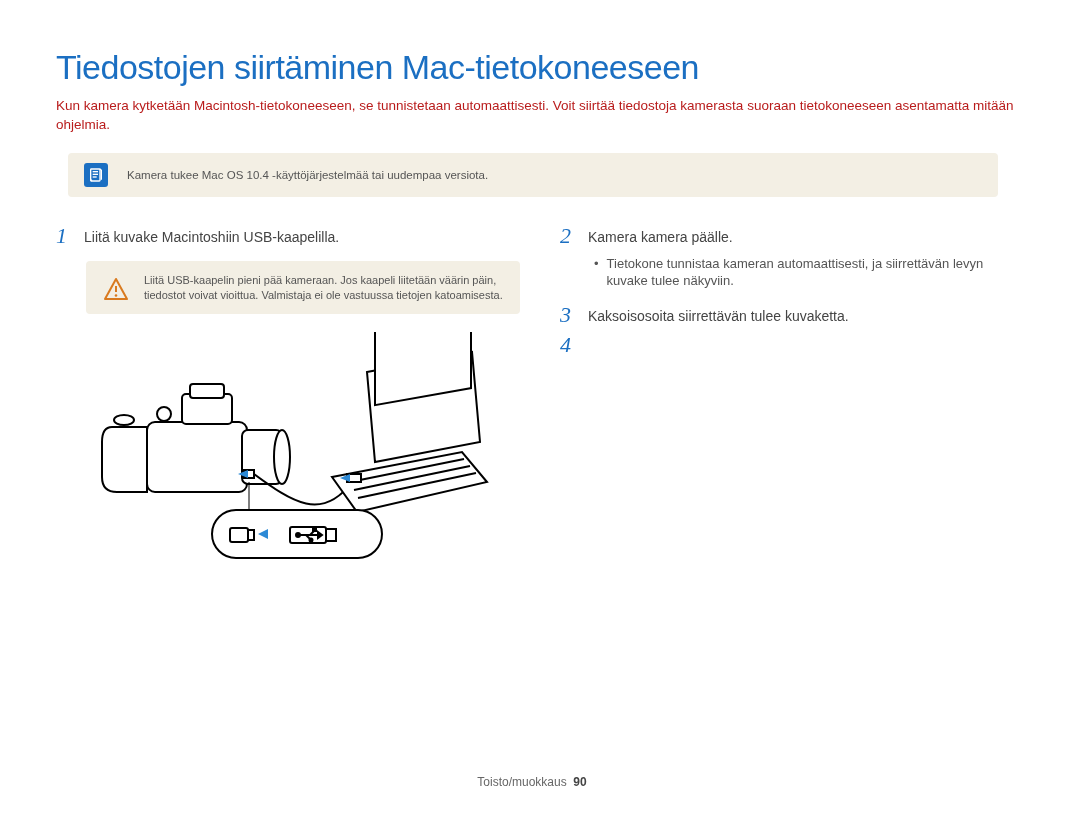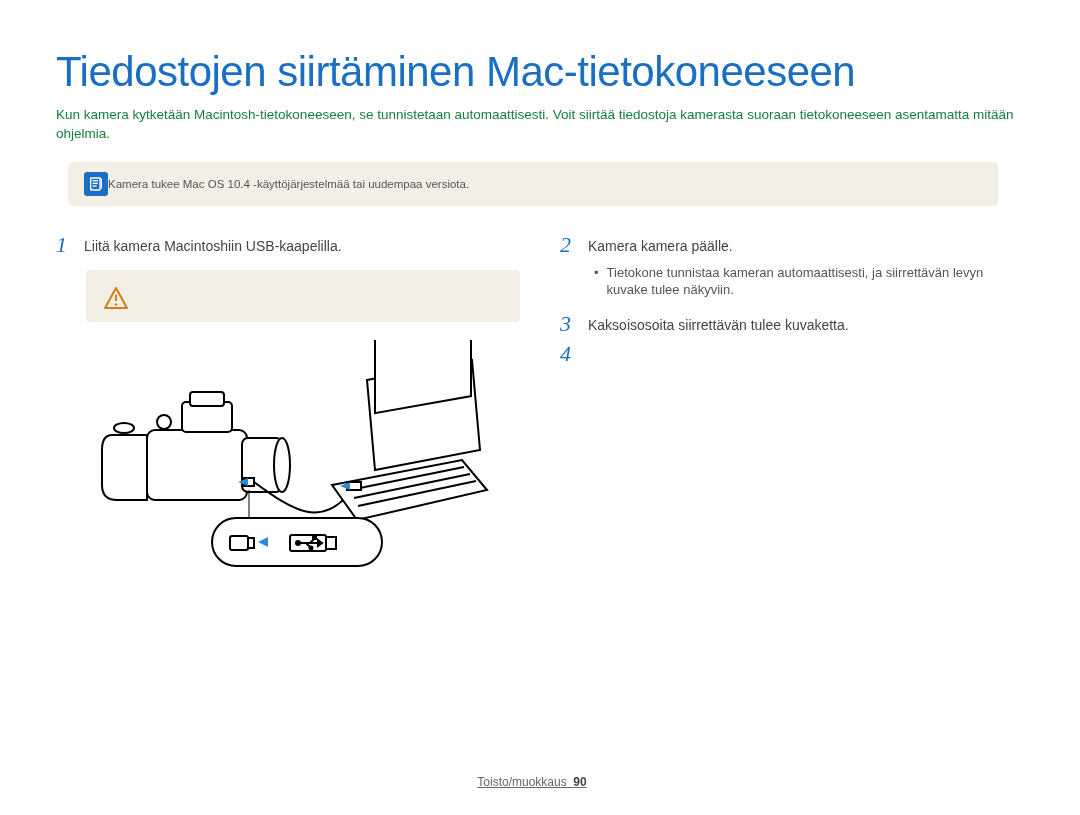--- a/index.html
+++ b/index.html
@@ -10,39 +10,39 @@
     background: #fff;
     color: #333;
     width: 1080px;
     height: 815px;
     position: relative;
   }
   .page {
     padding: 48px 56px 30px 56px;
   }
   .title {
-    font-size: 42px;
+    font-size: 34px;
     font-weight: 400;
     color: #1b6fc2;
     margin: 0 0 10px 0;
     letter-spacing: -0.5px;
   }
   .intro {
     font-size: 13.5px;
     line-height: 1.4;
-    color: #15803d;
+    color: #b91c1c;
     margin: 0 0 18px 0;
   }
   .info-box {
     background: #f3efe4;
     border-radius: 4px;
     padding: 10px 16px;
     display: flex;
     align-items: center;
-    gap: 0;
+    gap: 19px;
     margin: 0 0 28px 12px;
     width: 930px;
   }
   .info-icon-wrap {
     width: 24px; height: 24px;
     border-radius: 3px;
     background: #1b6fc2;
     color: #fff;
     display: flex;
     align-items: center;
@@ -115,21 +115,20 @@
   .illustration {
     margin: 10px 0 0 36px;
   }
   .footer {
     position: absolute;
     bottom: 26px;
     left: 0; right: 16px;
     text-align: center;
     font-size: 12px;
     color: #666;
-    text-decoration: underline;
   }
   .footer-num { font-weight: bold; color: #444; }
 </style>
 </head>
 <body>
 
 <div class="page">
 
   <h1 class="title">Tiedostojen siirtäminen Mac-tietokoneeseen</h1>
 
@@ -148,31 +147,32 @@
     </div>
     <div class="info-text">Kamera tukee Mac OS 10.4 -käyttöjärjestelmää tai uudempaa versiota.</div>
   </div>
 
   <div class="columns">
 
     <div class="col">
 
       <div class="step">
         <div class="step-num">1</div>
-        <div class="step-text">Liitä kamera Macintoshiin USB-kaapelilla.</div>
+        <div class="step-text">Liitä kuvake Macintoshiin USB-kaapelilla.</div>
       </div>
 
       <div class="warn-box">
         <div class="warn-icon-wrap">
           <svg viewBox="0 0 26 24">
             <path d="M13 2 L24 22 L2 22 Z" fill="none" stroke="#d97a1f" stroke-width="2" stroke-linejoin="round"></path>
             <line x1="13" y1="9" x2="13" y2="15" stroke="#d97a1f" stroke-width="2"></line>
             <circle cx="13" cy="18.5" r="1.3" fill="#d97a1f"></circle>
           </svg>
         </div>
+        <div class="warn-text">Liitä USB-kaapelin pieni pää kameraan. Jos kaapeli liitetään väärin päin, tiedostot voivat vioittua. Valmistaja ei ole vastuussa tietojen katoamisesta.</div>
       </div>
 
       <div class="illustration">
         <svg width="400" height="230" viewBox="0 0 400 230">
 
           <g stroke="#000" stroke-width="2" fill="#fff">
 
             <path d="M20 95 Q10 95 10 110 L10 145 Q10 160 25 160 L55 160 L55 95 Z"></path>
 
             <rect x="55" y="90" width="100" height="70" rx="8"></rect>

